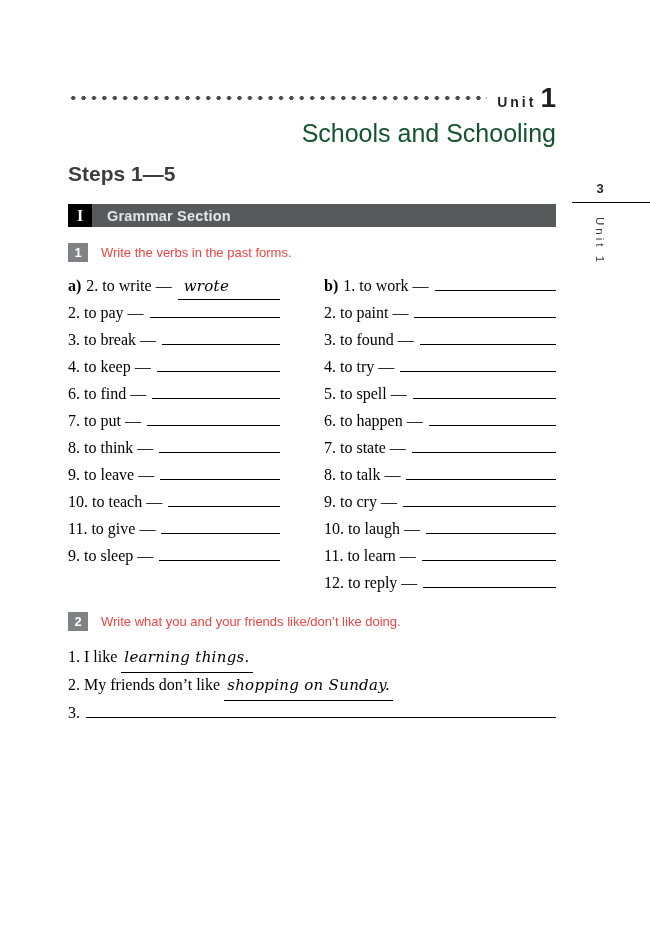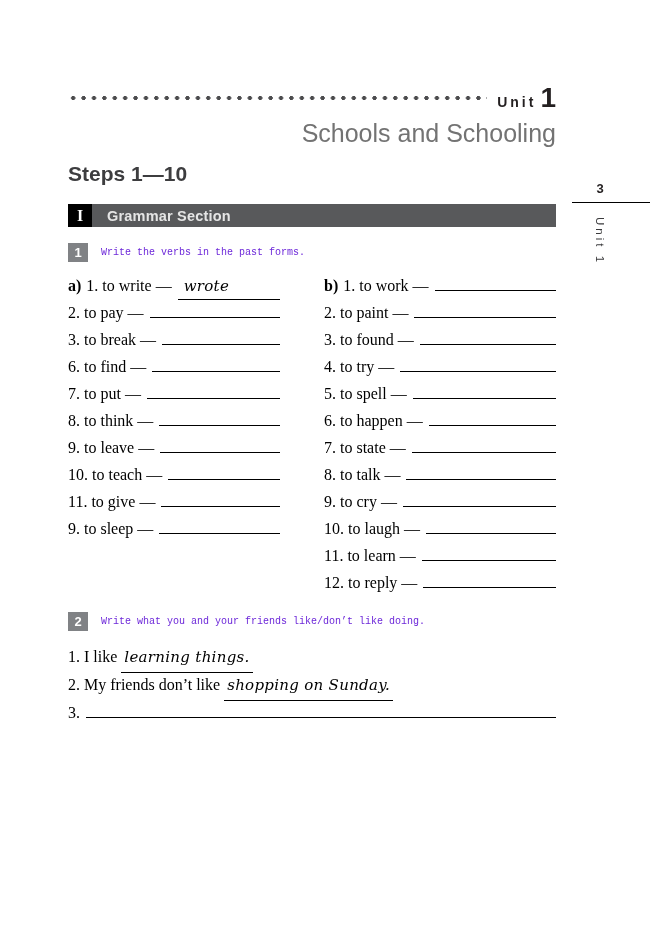--- a/index.html
+++ b/index.html
@@ -27,21 +27,21 @@
     font-family:"Liberation Sans", sans-serif;
     font-weight:bold; font-size:14px; letter-spacing:3px; color:#231f20;
   }
   .unit-num {
     font-family:"Liberation Sans", sans-serif;
     font-weight:bold; font-size:28px; color:#231f20; margin-left:4px; line-height:1;
   }
   .title {
     margin-top:6px; text-align:right;
     font-family:"Liberation Sans", sans-serif;
-    font-size:25px; color:#737373; line-height:30px;
+    font-size:25px; color:#14532d; line-height:30px;
   }
   .steps {
     margin-top:13px;
     font-family:"Liberation Sans", sans-serif;
     font-weight:bold; font-size:21px; color:#3d3d3f; line-height:26px;
   }
 
   
   .section-bar {
     margin-top:17px; height:23px; background:#58595B;
@@ -60,22 +60,22 @@
 
   
   .ex-header { margin-top:16px; display:flex; align-items:center; }
   .badge {
     width:20px; height:19px; background:#808285; color:#fff; flex:0 0 20px;
     display:flex; align-items:center; justify-content:center;
     font-family:"Liberation Sans", sans-serif; font-weight:bold; font-size:13px;
   }
   .instruction {
     margin-left:13px;
-    font-family:Liberation Mono, monospace;
-    font-size:10px; color:#6d28d9;
+    font-family:Liberation Sans, sans-serif;
+    font-size:13px; color:#ef4444;
   }
 
   
   .verb-grid { margin-top:10px; display:flex; gap:44px; }
   .verb-col:first-child { width:212px; }
   .verb-col:last-child { flex:1; }
   .verb-row { display:flex; align-items:baseline; line-height:27px; height:27px; font-size:16px; white-space:nowrap; }
   .col-label { font-weight:bold; }
   .col-label:not(:empty) { margin-right:5px; }
   .blank { flex:1; margin-left:6px; border-bottom:1.4px solid #000; min-width:20px; }
@@ -112,47 +112,52 @@
 <div class="sheet">
   <div class="content">
 
     <div class="unit-row">
       <span class="dots"></span>
       <span class="unit-word">Unit</span>
       <span class="unit-num">1</span>
     </div>
 
     <div class="title">Schools and Schooling</div>
-    <div class="steps">Steps 1—10</div>
+    <div class="steps">Steps 1—5</div>
 
     <div class="section-bar">
       <span class="section-marker">I</span>
       <span class="section-title">Grammar Section</span>
     </div>
 
     <div class="ex-header">
       <span class="badge">1</span>
       <span class="instruction">Write the verbs in the past forms.</span>
     </div>
 
     <div class="verb-grid">
         <div class="verb-col">
           <div class="verb-row">
             <span class="col-label">a)</span>
-            <span>1. to write —</span>
+            <span>2. to write —</span>
             <span class="blank"><span class="answer">wrote</span></span>
           </div>
           <div class="verb-row">
             <span class="col-label"></span>
             <span>2. to pay —</span>
             <span class="blank"></span>
           </div>
           <div class="verb-row">
             <span class="col-label"></span>
             <span>3. to break —</span>
+            <span class="blank"></span>
+          </div>
+          <div class="verb-row">
+            <span class="col-label"></span>
+            <span>4. to keep —</span>
             <span class="blank"></span>
           </div>
           <div class="verb-row">
             <span class="col-label"></span>
             <span>6. to find —</span>
             <span class="blank"></span>
           </div>
           <div class="verb-row">
             <span class="col-label"></span>
             <span>7. to put —</span>

